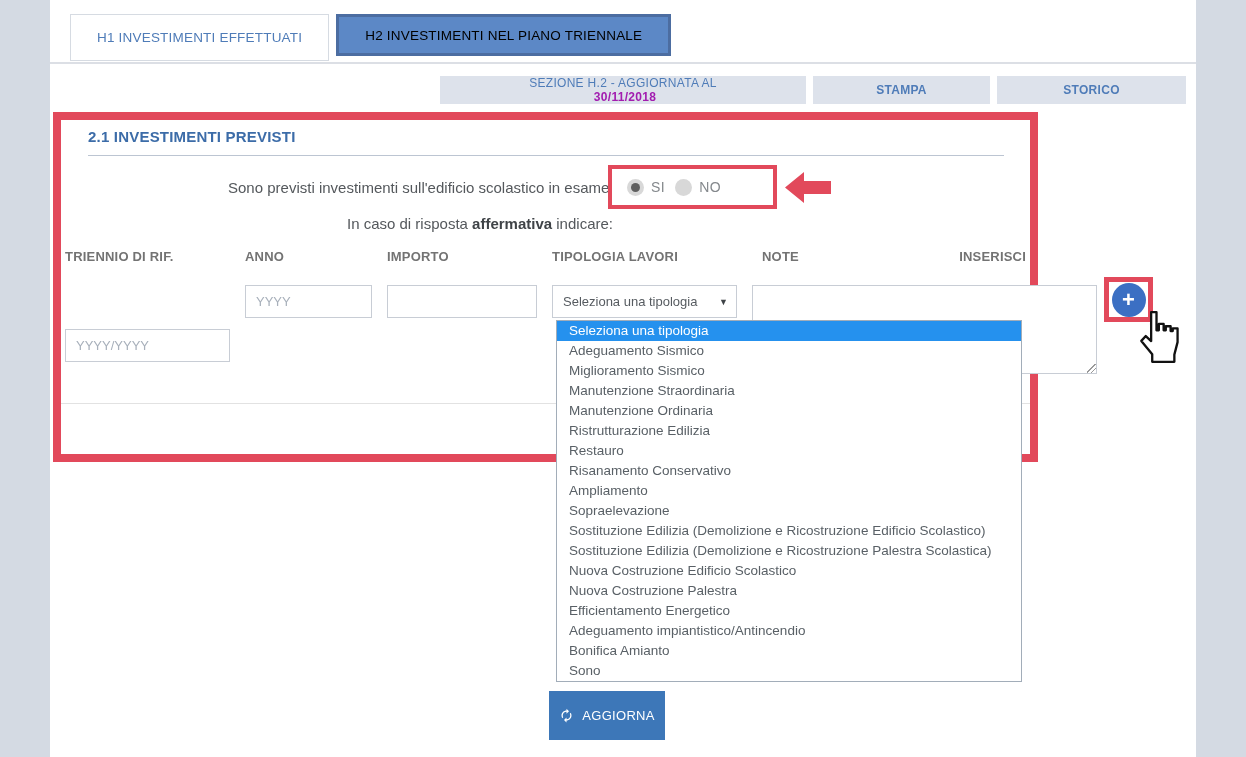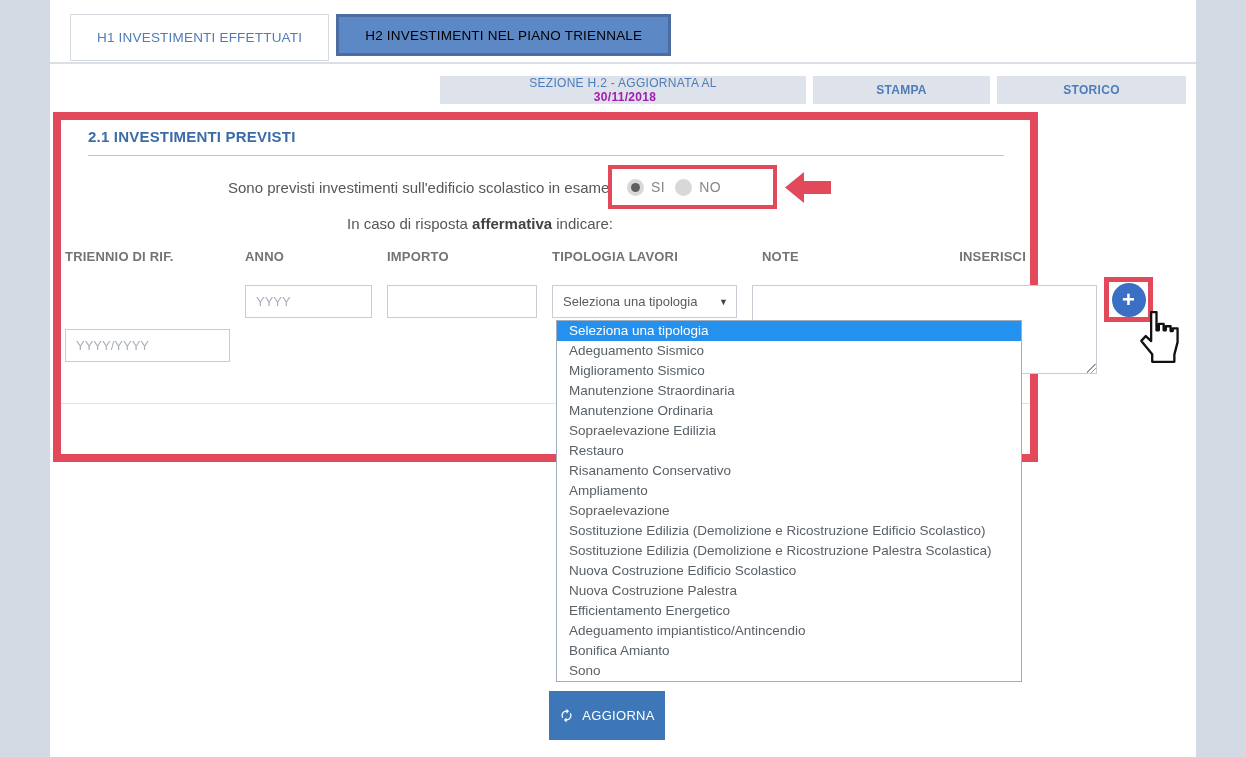--- a/index.html
+++ b/index.html
@@ -154,21 +154,21 @@
       </svg>
     </div>
   </div>
 
   <div class="dropdown">
     <div class="option selected">Seleziona una tipologia</div>
     <div class="option">Adeguamento Sismico</div>
     <div class="option">Miglioramento Sismico</div>
     <div class="option">Manutenzione Straordinaria</div>
     <div class="option">Manutenzione Ordinaria</div>
-    <div class="option">Sopraelevazione Edilizia</div>
+    <div class="option">Ristrutturazione Edilizia</div>
     <div class="option">Restauro</div>
     <div class="option">Risanamento Conservativo</div>
     <div class="option">Ampliamento</div>
     <div class="option">Sopraelevazione</div>
     <div class="option">Sostituzione Edilizia (Demolizione e Ricostruzione Edificio Scolastico)</div>
     <div class="option">Sostituzione Edilizia (Demolizione e Ricostruzione Palestra Scolastica)</div>
     <div class="option">Nuova Costruzione Edificio Scolastico</div>
     <div class="option">Nuova Costruzione Palestra</div>
     <div class="option">Efficientamento Energetico</div>
     <div class="option">Adeguamento impiantistico/Antincendio</div>

